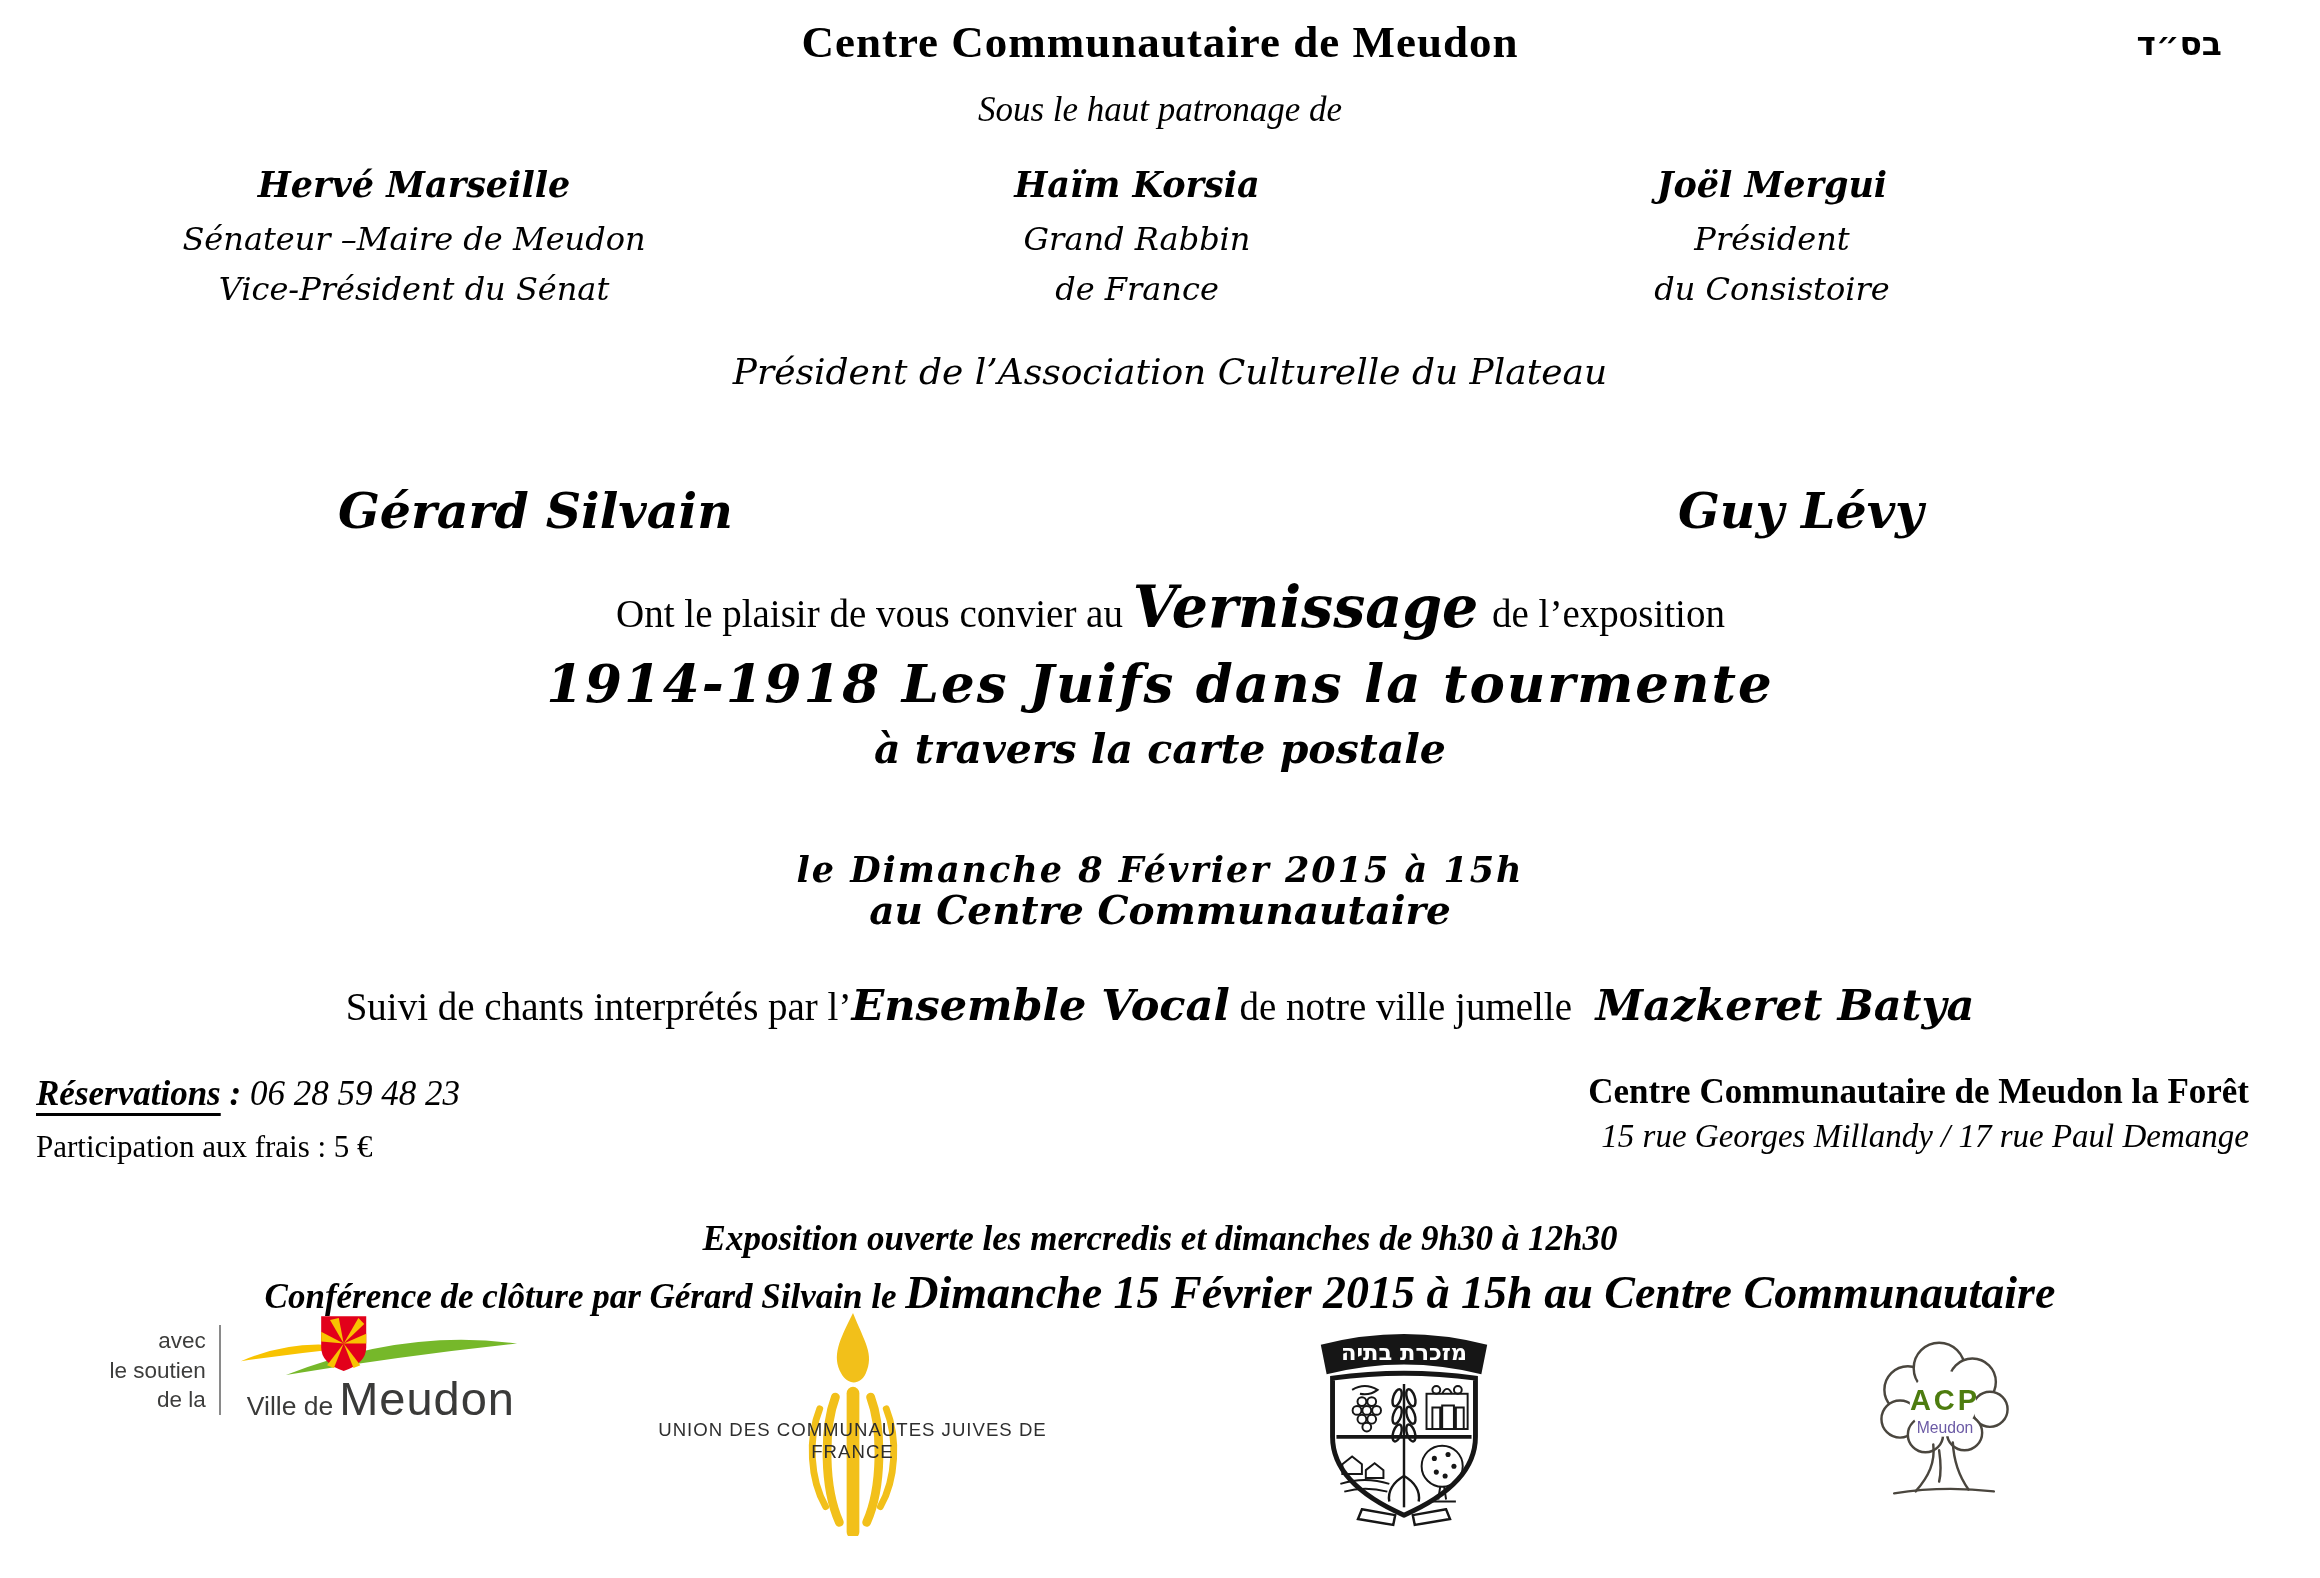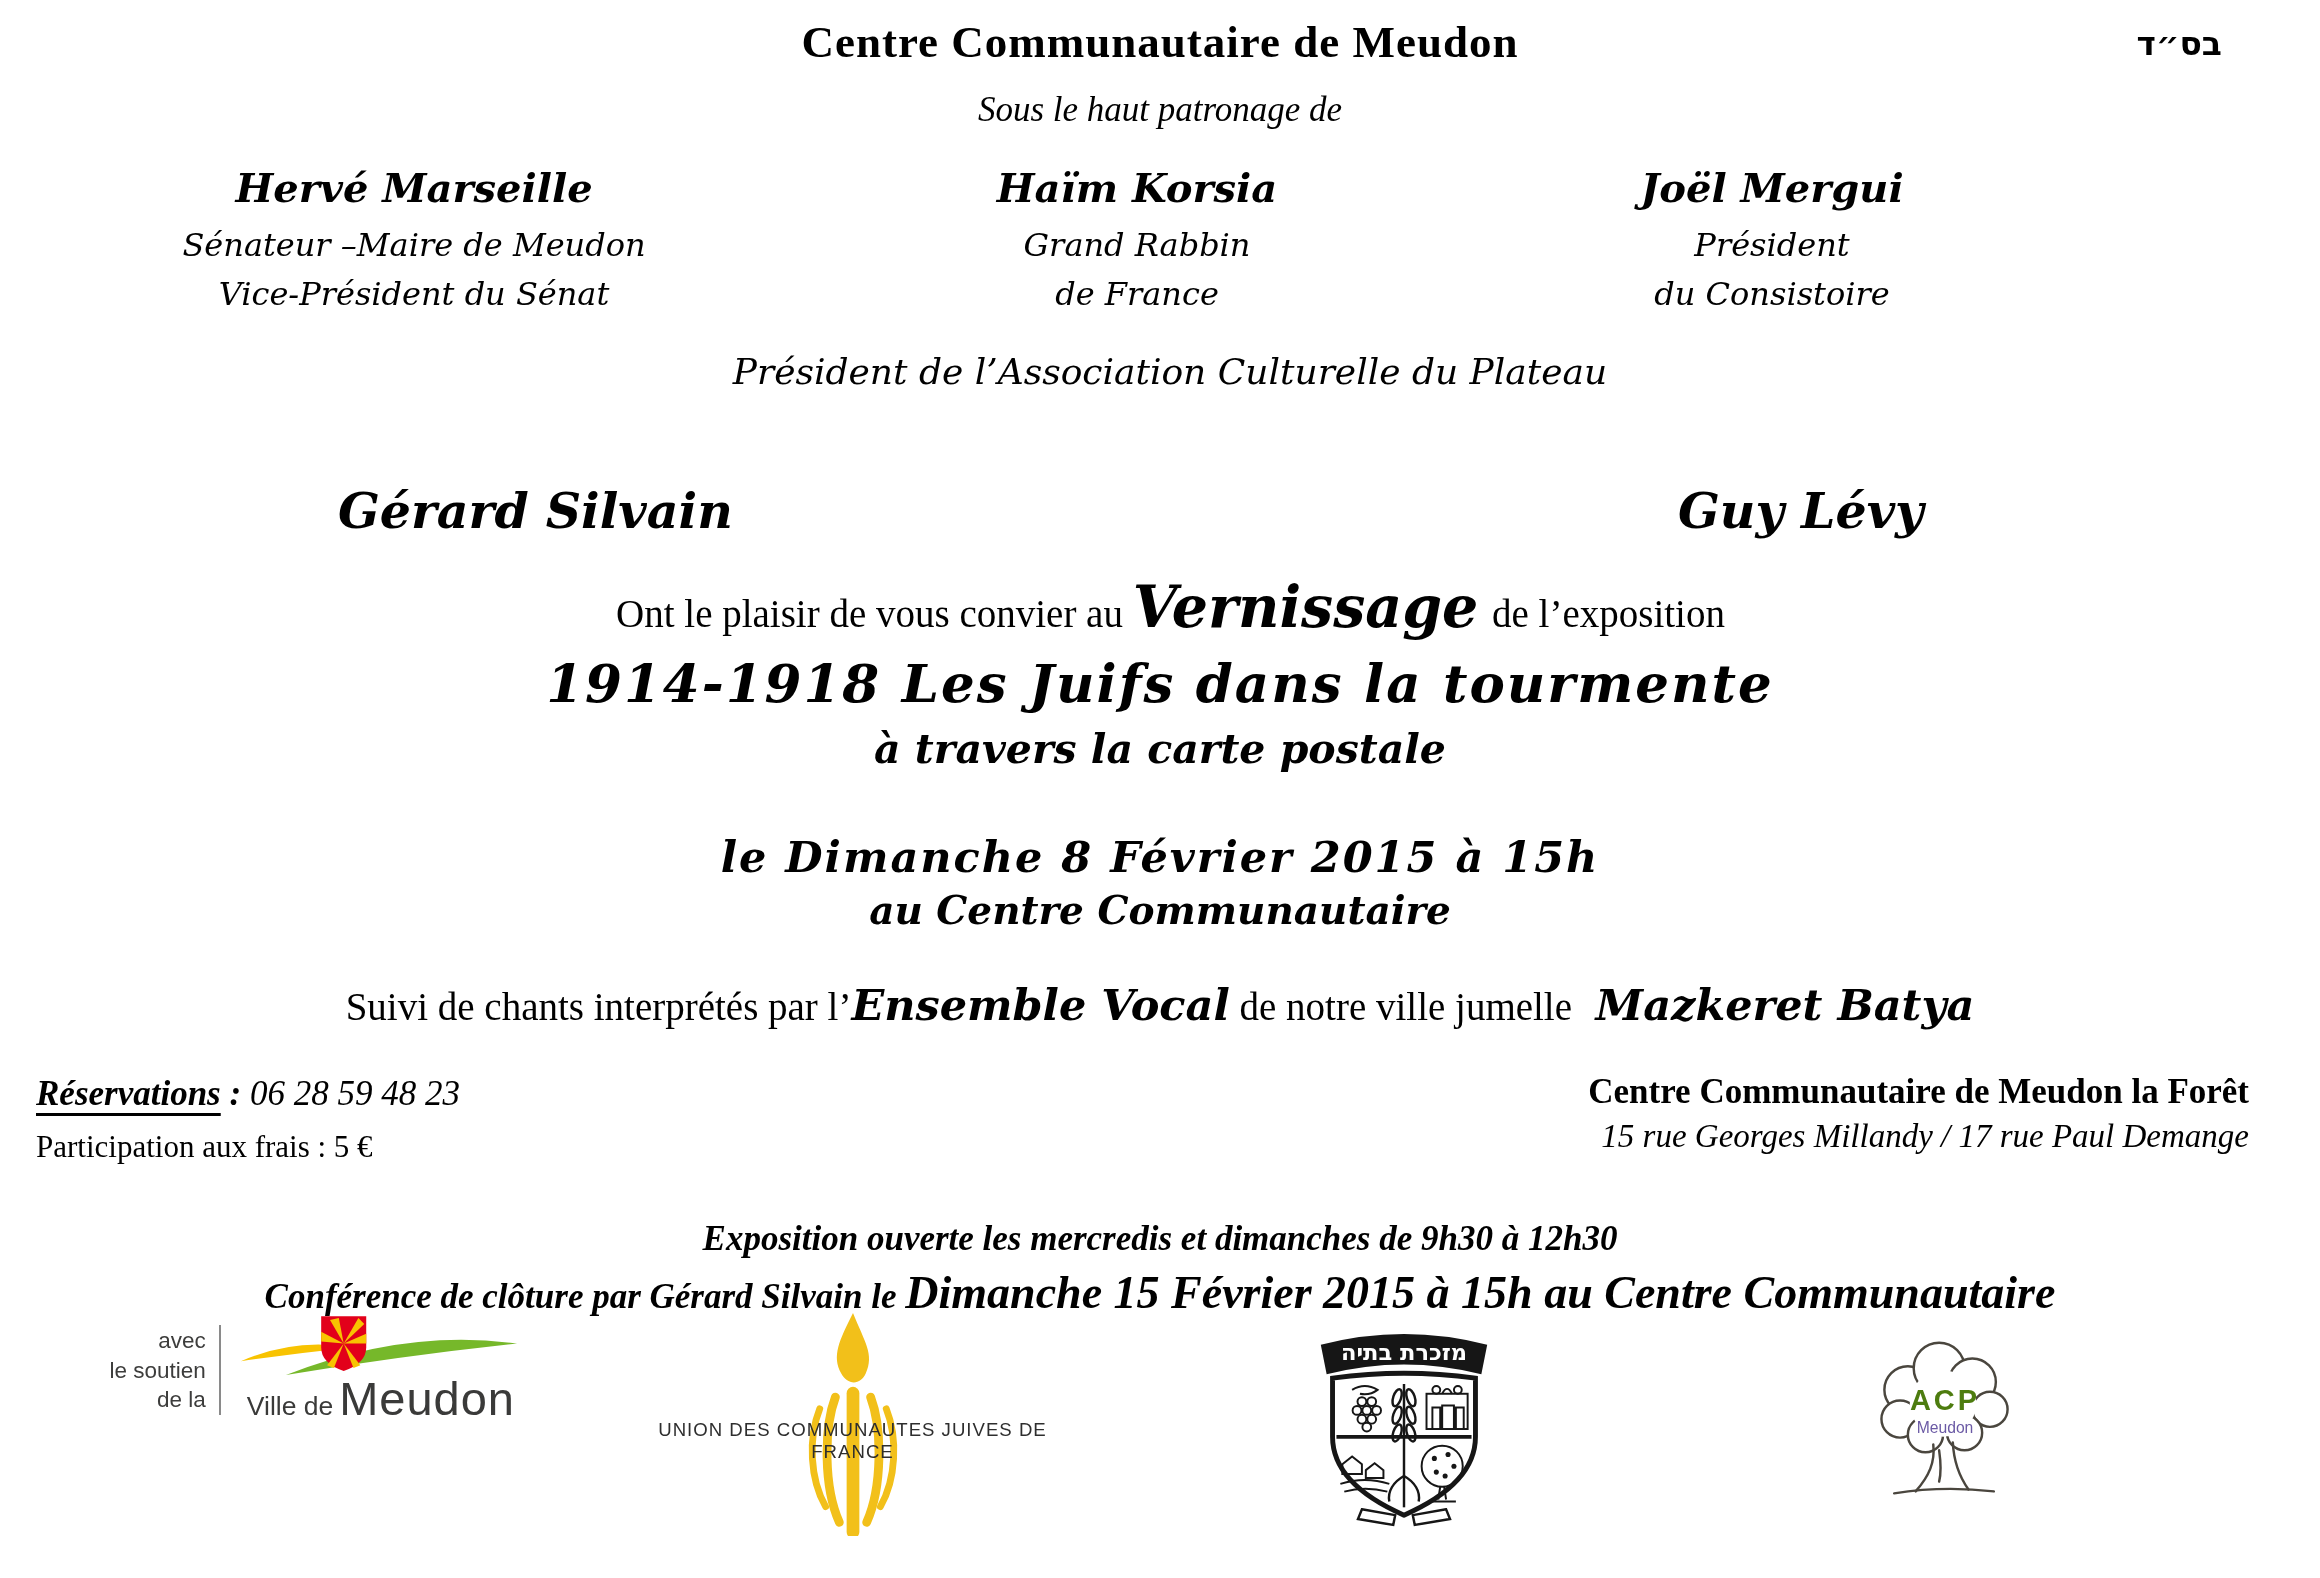--- a/index.html
+++ b/index.html
@@ -13,36 +13,36 @@
 
   
   .t-title   { font-size:45px; font-weight:bold; letter-spacing:1px; }
   .t-hebrew  { font-family:"DejaVu Sans", sans-serif; font-size:33px; font-weight:bold; }
   .t-patron  { font-style:italic; font-size:35px; }
 
   .script    { font-family:"DejaVu Serif", serif; font-style:italic; font-weight:bold; }
   .script-n  { font-family:"DejaVu Serif", serif; font-style:italic; font-weight:normal; }
 
   .patron-col { width:510px; text-align:center; top:165px; }
-  .patron-name { font-size:40px; line-height:1.15; margin-bottom:9.8px; }
+  .patron-name { font-size:35px; line-height:1.15; margin-bottom:9.8px; }
   .patron-role { font-size:32px; line-height:1.55; }
 
   .alezra { top:345px; }
   .alezra .patron-name { font-size:49px; }
   .alezra-role { font-size:36px; margin-top:5.9px;padding-left:20px; }
 
   .host-name { font-size:49px; top:482px; }
 
   .invite-line { top:573px; font-size:39px;padding-left:21px; }
   .invite-line .hl { font-size:57px; margin:0 13.7px 0 9.8px; }
 
   .expo-title { top:652px; font-size:53px; letter-spacing:2px; }
   .expo-sub   { top:725px; font-size:41px; }
 
-  .date-line  { top:832px; font-size:43px; letter-spacing:2px;font-style:italic; }
+  .date-line  { top:849px; font-size:35px; letter-spacing:2px;font-style:italic; }
   .place-line { top:887px; font-size:39px; }
 
   .chants { top:980px; font-size:39px; }
   .chants .sc1 { font-size:43px; margin-right:9.8px; }
   .chants .sc2 { font-size:43px; margin-left:23.5px; }
 
   .resa { left:36px; top:1074px; font-size:35px; }
   .resa-label { font-weight:bold; font-style:italic; text-decoration:underline; text-decoration-thickness:2.9px; text-underline-offset:7.8px; }
   .resa-sep   { font-weight:bold; font-style:italic; }
   .resa-phone { font-style:italic; }

